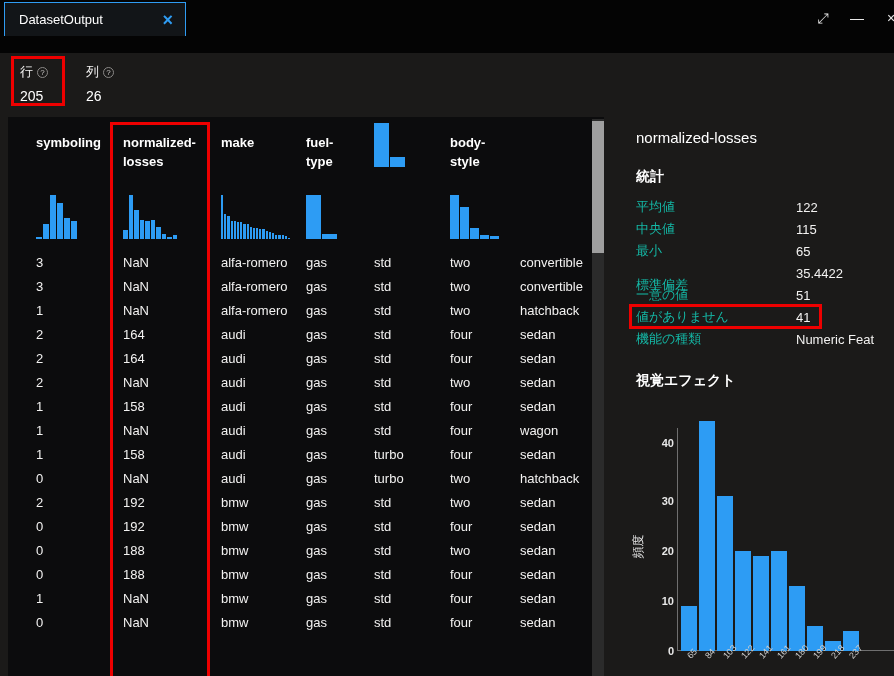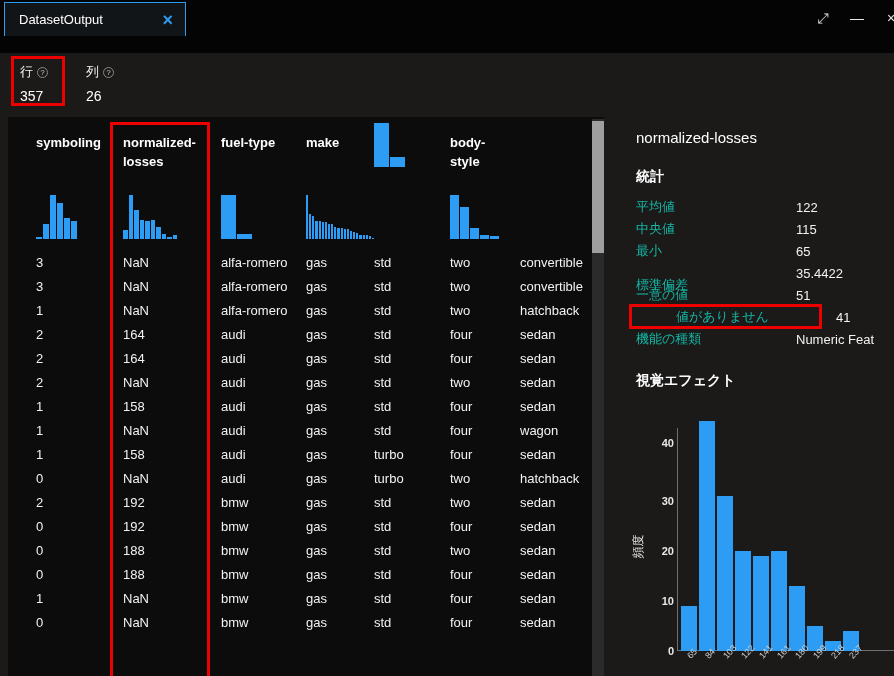--- a/index.html
+++ b/index.html
@@ -74,21 +74,21 @@
       <span class="wc">×</span>
     </div>
   </div>
 
   <div class="summary">
     <div class="stat">
       <div class="stat-label">
         <span>行</span>
         <span class="help">?</span>
       </div>
-      <div class="stat-value">357</div>
+      <div class="stat-value">205</div>
       <div class="red-box stat-red"></div>
     </div>
     <div class="stat">
       <div class="stat-label">
         <span>列</span>
         <span class="help">?</span>
       </div>
       <div class="stat-value">26</div>
     </div>
   </div>
@@ -114,27 +114,20 @@
               <div class="sbar" style="width: 4.5px; height: 8.8px;"></div>
               <div class="sbar" style="width: 4.5px; height: 44px;"></div>
               <div class="sbar" style="width: 4.5px; height: 29.48px;"></div>
               <div class="sbar" style="width: 4.5px; height: 18.92px;"></div>
               <div class="sbar" style="width: 4.5px; height: 18.04px;"></div>
               <div class="sbar" style="width: 4.5px; height: 18.92px;"></div>
               <div class="sbar" style="width: 4.5px; height: 12.32px;"></div>
               <div class="sbar" style="width: 4.5px; height: 4.84px;"></div>
               <div class="sbar" style="width: 4.5px; height: 1.76px;"></div>
               <div class="sbar" style="width: 4.5px; height: 3.96px;"></div>
-            </div>
-          </div>
-          <div class="th">
-            <div class="th-name">fuel-type</div>
-            <div class="spark">
-              <div class="sbar" style="width: 15px; height: 44px;"></div>
-              <div class="sbar" style="width: 15px; height: 4.84px;"></div>
             </div>
           </div>
           <div class="th">
             <div class="th-name">make</div>
             <div class="spark">
               <div class="sbar" style="width: 2.2px; height: 44px;"></div>
               <div class="sbar" style="width: 2.2px; height: 24.64px;"></div>
               <div class="sbar" style="width: 2.2px; height: 23.32px;"></div>
               <div class="sbar" style="width: 2.2px; height: 18.04px;"></div>
               <div class="sbar" style="width: 2.2px; height: 18.04px;"></div>
@@ -151,20 +144,27 @@
               <div class="sbar" style="width: 2.2px; height: 7.04px;"></div>
               <div class="sbar" style="width: 2.2px; height: 5.72px;"></div>
               <div class="sbar" style="width: 2.2px; height: 3.96px;"></div>
               <div class="sbar" style="width: 2.2px; height: 3.96px;"></div>
               <div class="sbar" style="width: 2.2px; height: 3.96px;"></div>
               <div class="sbar" style="width: 2.2px; height: 2.64px;"></div>
               <div class="sbar" style="width: 2.2px; height: 1.32px;"></div>
             </div>
           </div>
           <div class="th">
+            <div class="th-name">fuel-type</div>
+            <div class="spark">
+              <div class="sbar" style="width: 15px; height: 44px;"></div>
+              <div class="sbar" style="width: 15px; height: 4.84px;"></div>
+            </div>
+          </div>
+          <div class="th">
             <div class="spark">
               <div class="sbar" style="width: 15px; height: 44px;"></div>
               <div class="sbar" style="width: 15px; height: 9.68px;"></div>
             </div>
           </div>
           <div class="th">
             <div class="th-name">body-style</div>
             <div class="spark">
               <div class="sbar" style="width: 9px; height: 44px;"></div>
               <div class="sbar" style="width: 9px; height: 32.12px;"></div>
@@ -344,21 +344,21 @@
           </div>
           <div class="srow">
             <div class="slabel" style="display: inline-block; margin-top: 24px;">標準偏差</div>
             <div class="svalue" style="display: inline-block;">35.4422</div>
           </div>
           <div class="srow">
             <div class="slabel" style="display: inline-block;">一意の値</div>
             <div class="svalue" style="display: inline-block;">51</div>
           </div>
           <div class="srow">
-            <div class="slabel" style="display: inline-block; margin-left: 40px;">値がありません</div>
+            <div class="slabel" style="display: inline-block;">値がありません</div>
             <div class="svalue" style="display: inline-block;">41</div>
             <div class="red-box stats-red"></div>
           </div>
           <div class="srow">
             <div class="slabel" style="display: inline-block;">機能の種類</div>
             <div class="svalue" style="display: inline-block;">Numeric Feat</div>
           </div>
         </div>
       <div class="section-h viz-h">視覚エフェクト</div>
       <div class="chart">

